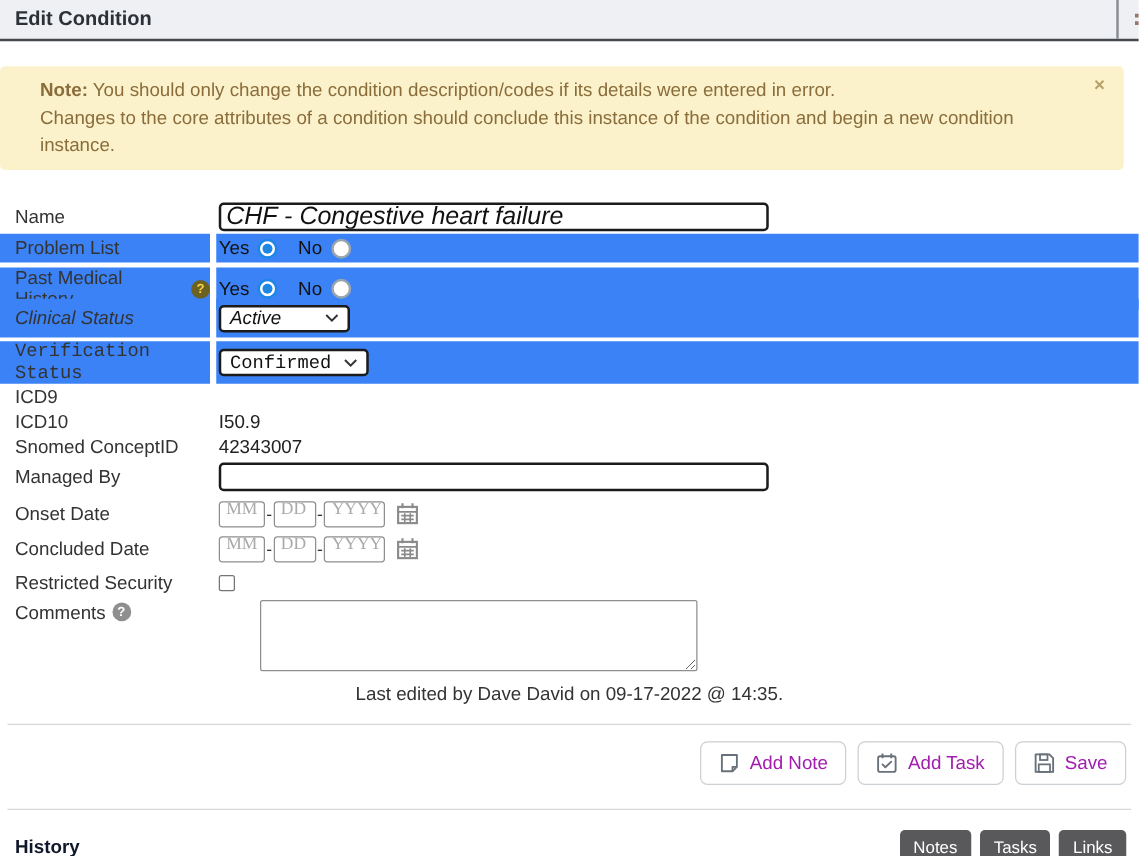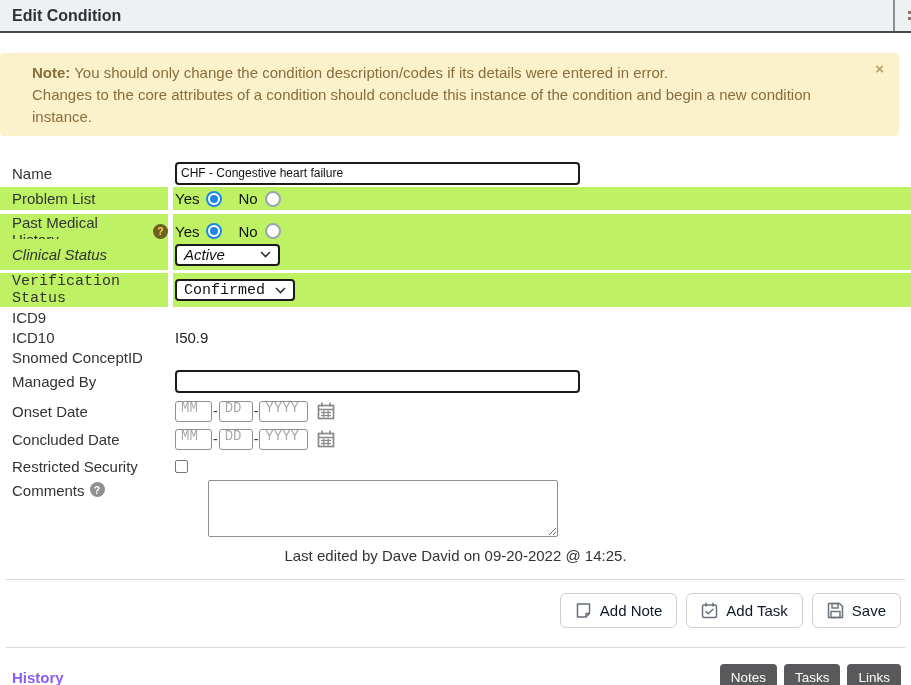--- a/index.html
+++ b/index.html
@@ -65,32 +65,32 @@
   .form { margin-top: 24px; }
   .row {
     display: grid;
     grid-template-columns: 168px 1fr;
     column-gap: 5px;
     align-items: center;
   }
   .cell { height: 100%; display: flex; align-items: center; }
   .lbl { padding-left: 12px; font-size: 15px; color: #333; gap: 5px; }
   .val { padding-left: 2px; font-size: 15px; color: #222; }
-  .row.yellow .cell { background: #bef264; }
+  .row.yellow .cell { background: #3b82f6; }
   .h26 { height: 26px; } .h23 { height: 23px; } .h22 { height: 22px; }
   .h31 { height: 31px; font-style: italic; } .h30 { height: 30px; font-family: Liberation Mono, monospace; } .h20 { height: 20px; }
   .h24 { height: 24px; } .h58 { height: 58px; align-items: flex-start; gap: 38px; }
   .mt1 { margin-top: 1px; } .mt2 { margin-top: 2px; } .mt3 { margin-top: 3px; }
   .mt4 { margin-top: 4px; } .mt5 { margin-top: 5px; } .mt6 { margin-top: 6px; }
   .txt-input {
-    width: 405px; height: 23px;
+    width: 440px; height: 23px;
     border: 2px solid #1b1b1b; border-radius: 4px;
     font-family: "Liberation Sans", sans-serif;
-    font-size: 12px; color: #111;
-    padding: 0 4px; background: #fff; outline: none;
+    font-size: 20px; color: #111;
+    padding: 0 4px; background: #fff; outline: none; font-style: italic;
   }
   
   .radio-group { display: flex; align-items: center; gap: 7px; }
   .radio-text { color: #111; }
   .radio { width: 16px; height: 16px; border-radius: 50%; display: inline-block;
            position: relative; background: #fff; cursor: pointer; margin-right: 9px; }
   .radio.on  { border: 2px solid #1e87e5; }
   .radio.on::after { content:''; position:absolute; inset:2px; border-radius:50%; background:#1e87e5; }
   .radio.off { border: 2px solid #97a5b0; }
   
@@ -98,21 +98,21 @@
     height: 22px; background: #fff;
     border: 2px solid #1b1b1b; border-radius: 4px;
     display: inline-flex; align-items: center; justify-content: space-between;
     padding: 0 7px; font-size: 15px; color: #111; cursor: pointer;
   }
   .fsel svg { margin-left: 10px; }
   
   .date-group { display: flex; align-items: center; }
   .date-input {
     height: 21px; border: 1px solid #8f8f8f; border-radius: 3px;
-    font-family: Liberation Mono, monospace; font-size: 14px;
+    font-family: Liberation Serif, serif; font-size: 14px;
     padding: 0 0 6px 5px; color: #555; outline: none;
   }
   .date-input::placeholder { color: #a9a9a9; }
   .w-mm { width: 37px; } .w-dd { width: 34px; } .w-yy { width: 49px; }
   .date-sep { color: #333; margin: 0 1px; font-size: 14px; }
   .cal-icon { margin-left: 9px; display: inline-flex; cursor: pointer; }
   
   .chk { width: 13px; height: 13px; accent-color: #fff;
          border: 1px solid #757575; appearance: none; border-radius: 2px;
          background: #fff; cursor: pointer; }
@@ -135,29 +135,29 @@
   
   .rule { border: none; border-top: 1px solid #d8d8d8; margin: 0 6px; }
   .rule1 { margin-top: 15px; }
   .rule2 { margin-top: 19px; }
   .actions { display: flex; justify-content: flex-end; gap: 9px; margin: 13px 10px 0 0; }
   .btn {
     display: inline-flex; align-items: center; gap: 8px;
     background: #fff; border: 1px solid #cbd0d4; border-radius: 6px;
     height: 35px; padding: 0 14px;
     font-family: "Liberation Sans", sans-serif;
-    font-size: 15px; color: #0f172a; cursor: pointer;
+    font-size: 15px; color: #a21caf; cursor: pointer;
   }
   .btn svg { flex: none; }
   
   .history-row {
     display: flex; justify-content: space-between; align-items: center;
     margin: 16px 10px 0 12px;
   }
-  .history-title { font-size: 15px; font-weight: bold; color: #8b5cf6; }
+  .history-title { font-size: 15px; font-weight: bold; color: #0f172a; }
   .dark-btns { display: flex; gap: 7px; }
   .dbtn {
     background: #59595b; border: none; border-radius: 4px;
     color: #fff; font-family: "Liberation Sans", sans-serif;
     font-size: 13.5px; padding: 6px 11px; cursor: pointer;
   }
 </style>
 </head>
 <body>
 
@@ -241,20 +241,21 @@
     <div class="cell val"></div>
   </div>
 
   <div class="row h20">
     <div class="cell lbl">ICD10</div>
     <div class="cell val">I50.9</div>
   </div>
 
   <div class="row h20">
     <div class="cell lbl">Snomed ConceptID</div>
+    <div class="cell val">42343007</div>
   </div>
 
   <div class="row h24 mt2">
     <div class="cell lbl">Managed By</div>
     <div class="cell val">
       <input class="txt-input" type="text" value="" style="">
     </div>
   </div>
 
   <div class="row h24 mt6">
@@ -317,21 +318,21 @@
   <div class="row h58 mt4">
     <div class="cell lbl" style="align-items:flex-start; padding-top:2px;">
       <span>Comments</span>
       <span class="help gray">?</span>
     </div>
     <div class="cell val" style="align-items:flex-start;">
       <textarea class="comments-ta" style=""></textarea>
     </div>
   </div>
 
-  <div class="last-edited">Last edited by Dave David on 09-20-2022 @ 14:25.</div>
+  <div class="last-edited">Last edited by Dave David on 09-17-2022 @ 14:35.</div>
 </div>
 
 <hr class="rule rule1">
 
 <div class="actions">
   <button class="btn">
     <svg width="17" height="17" viewBox="0 0 17 17">
         <path d="M2.5 2 h12 v9.5 l-3.5 3.5 h-8.5 z" fill="none" stroke="#68707a" stroke-width="1.5" stroke-linejoin="round"></path>
         <path d="M14.5 11.5 h-3.5 v3.5" fill="none" stroke="#68707a" stroke-width="1.5" stroke-linejoin="round"></path>
       </svg>

